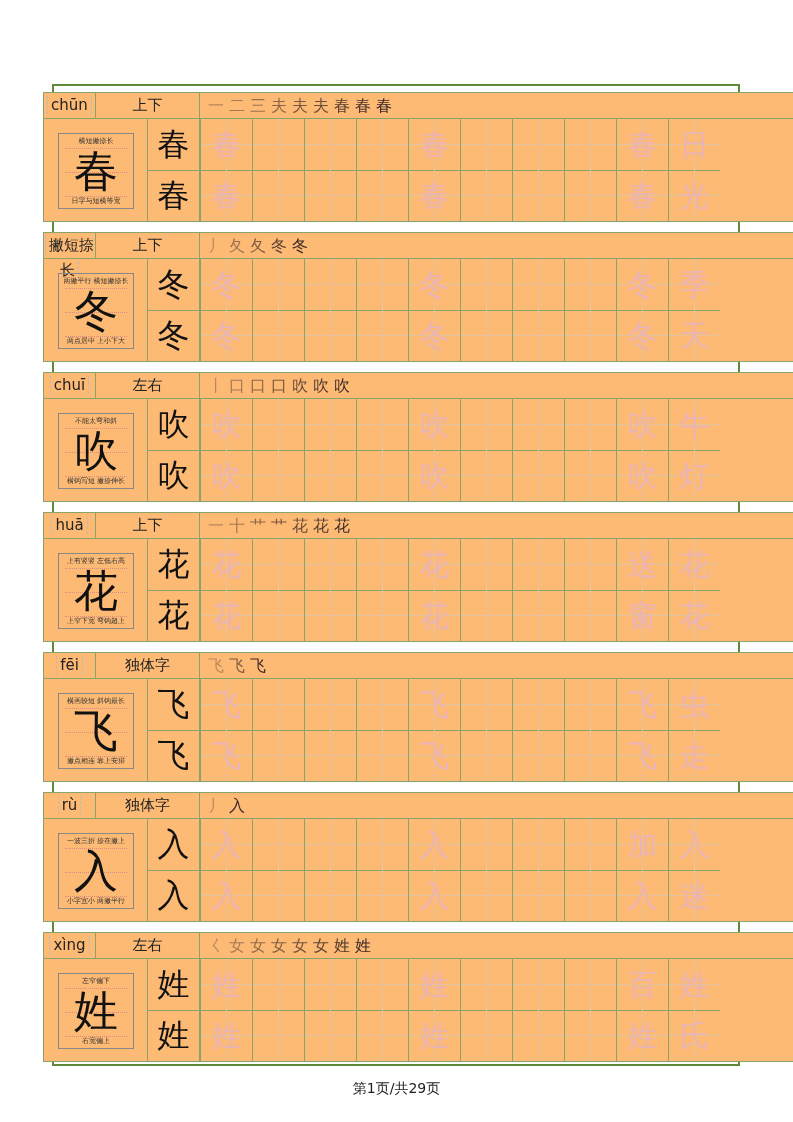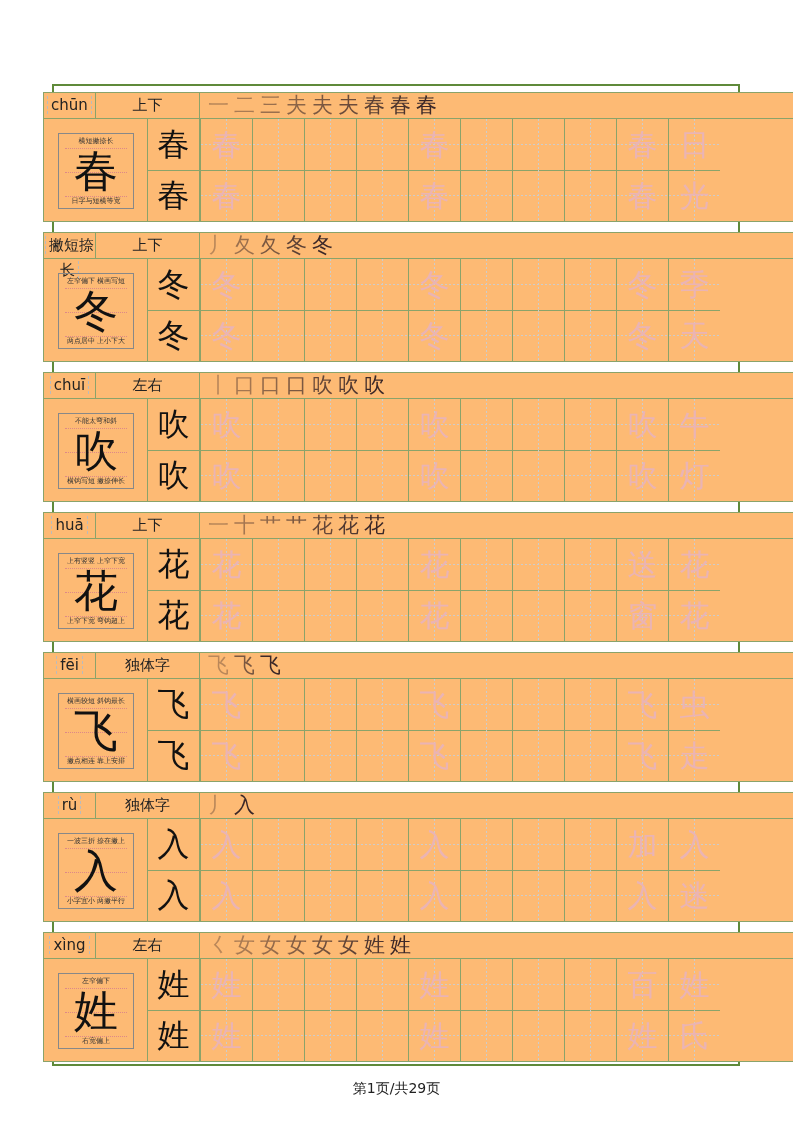--- a/index.html
+++ b/index.html
@@ -3,21 +3,21 @@
 <meta charset="utf-8">
 <style>
   html,body{margin:0;padding:0;background:#fff;}
   body{width:793px;height:1122px;position:relative;overflow:hidden;font-family:"DejaVu Serif",serif;}
   .outer{position:absolute;left:52px;top:84px;width:688px;height:982px;border:2px solid #5f8a3a;box-sizing:border-box;}
   .block{position:absolute;left:43px;width:784px;height:130px;border:1px solid #8aa36a;box-sizing:border-box;background:#fdba74;}
   .hdr{position:absolute;left:0;top:0;height:26px;width:100%;border-bottom:1px solid #8aa36a;box-sizing:border-box;}
   .py{position:absolute;left:0;top:0;width:52px;height:25px;border-right:1px solid #8aa36a;box-sizing:border-box;font-family:"DejaVu Sans",sans-serif;font-size:15px;line-height:25px;text-align:center;color:#222;}
   .py span{border:1px dashed #bbb;border-top:none;border-bottom:none;padding:0 3px;}
   .struct{position:absolute;left:52px;top:0;width:104px;height:25px;border-right:1px solid #8aa36a;box-sizing:border-box;font-size:15px;line-height:25px;text-align:center;color:#222;}
-  .strokes{position:absolute;left:164px;top:0;height:25px;font-size:21px;line-height:25px;letter-spacing:2px;}
+  .strokes{position:absolute;left:164px;top:0;height:25px;font-size:16px;line-height:25px;letter-spacing:2px;}
   .strokes span{margin-right:3px;}
   .guide{position:absolute;left:0;top:26px;width:104px;height:102px;border-right:1px solid #8aa36a;box-sizing:border-box;}
   .gbox{position:absolute;left:14px;top:14px;width:76px;height:76px;border:1px solid #888;box-sizing:border-box;}
   .gbox .t{position:absolute;left:0;right:0;top:2px;font-size:7px;text-align:center;color:#333;font-family:"DejaVu Sans",sans-serif;}
   .gbox .b{position:absolute;left:0;right:0;bottom:2px;font-size:7px;text-align:center;color:#333;font-family:"DejaVu Sans",sans-serif;margin-top:28px;}
   .gbox .c{position:absolute;left:0;right:0;top:12px;font-size:44px;line-height:50px;text-align:center;color:#111;}
   .gbox .dl{position:absolute;left:6px;right:6px;border-top:1px dotted #d88;}
   .model{position:absolute;left:104px;width:52px;height:51px;border-right:1px solid #8aa36a;box-sizing:border-box;font-size:32px;line-height:51px;text-align:center;color:#111;}
   .row{position:absolute;left:156px;width:520px;height:51px;}
   .cell{position:absolute;top:0;width:52px;height:51px;border-left:1px solid #8aa36a;box-sizing:border-box;font-size:30px;line-height:51px;text-align:center;color:#eab4b4;
@@ -78,21 +78,21 @@
       </div>
     </div>
     <div class="block" style="top: 232px;">
       <div class="hdr">
     <div class="py"><span>撇短捺长</span></div>
     <div class="struct">上下</div>
     <div class="strokes"><span style="color:rgba(60,40,40,0.35)">丿</span><span style="color:rgba(60,40,40,0.5125)">夂</span><span style="color:rgba(60,40,40,0.675)">夂</span><span style="color:rgba(60,40,40,0.8375)">冬</span><span style="color:rgba(60,40,40,1)">冬</span></div>
       </div>
     <div class="guide">
       <div class="gbox">
-        <div class="t">左窄偏下 横画写短</div>
+        <div class="t">两撇平行 横短撇捺长</div>
         <div class="dl" style="top:14px"></div>
           <div class="dl" style="top:38px"></div>
           <div class="dl" style="top:62px"></div>
         <div class="c">冬</div>
         <div class="b">两点居中 上小下大</div>
       </div>
     </div>
     <div class="model" style="top:26px">冬</div>
     <div class="model" style="top:77px">冬</div>
     <div class="rowline" style="top:77px"></div>
@@ -166,21 +166,21 @@
       </div>
     </div>
     <div class="block" style="top: 512px;">
       <div class="hdr">
     <div class="py"><span>huā</span></div>
     <div class="struct">上下</div>
     <div class="strokes"><span style="color:rgba(60,40,40,0.35)">一</span><span style="color:rgba(60,40,40,0.4583333333333333)">十</span><span style="color:rgba(60,40,40,0.5666666666666667)">艹</span><span style="color:rgba(60,40,40,0.675)">艹</span><span style="color:rgba(60,40,40,0.7833333333333333)">花</span><span style="color:rgba(60,40,40,0.8916666666666667)">花</span><span style="color:rgba(60,40,40,1)">花</span></div>
       </div>
     <div class="guide">
       <div class="gbox">
-        <div class="t">上有竖竖 上窄下宽</div>
+        <div class="t">上有竖竖 左低右高</div>
         <div class="dl" style="top:14px"></div>
           <div class="dl" style="top:38px"></div>
           <div class="dl" style="top:62px"></div>
         <div class="c">花</div>
         <div class="b">上窄下宽 弯钩超上</div>
       </div>
     </div>
     <div class="model" style="top:26px">花</div>
     <div class="model" style="top:77px">花</div>
     <div class="rowline" style="top:77px"></div>

